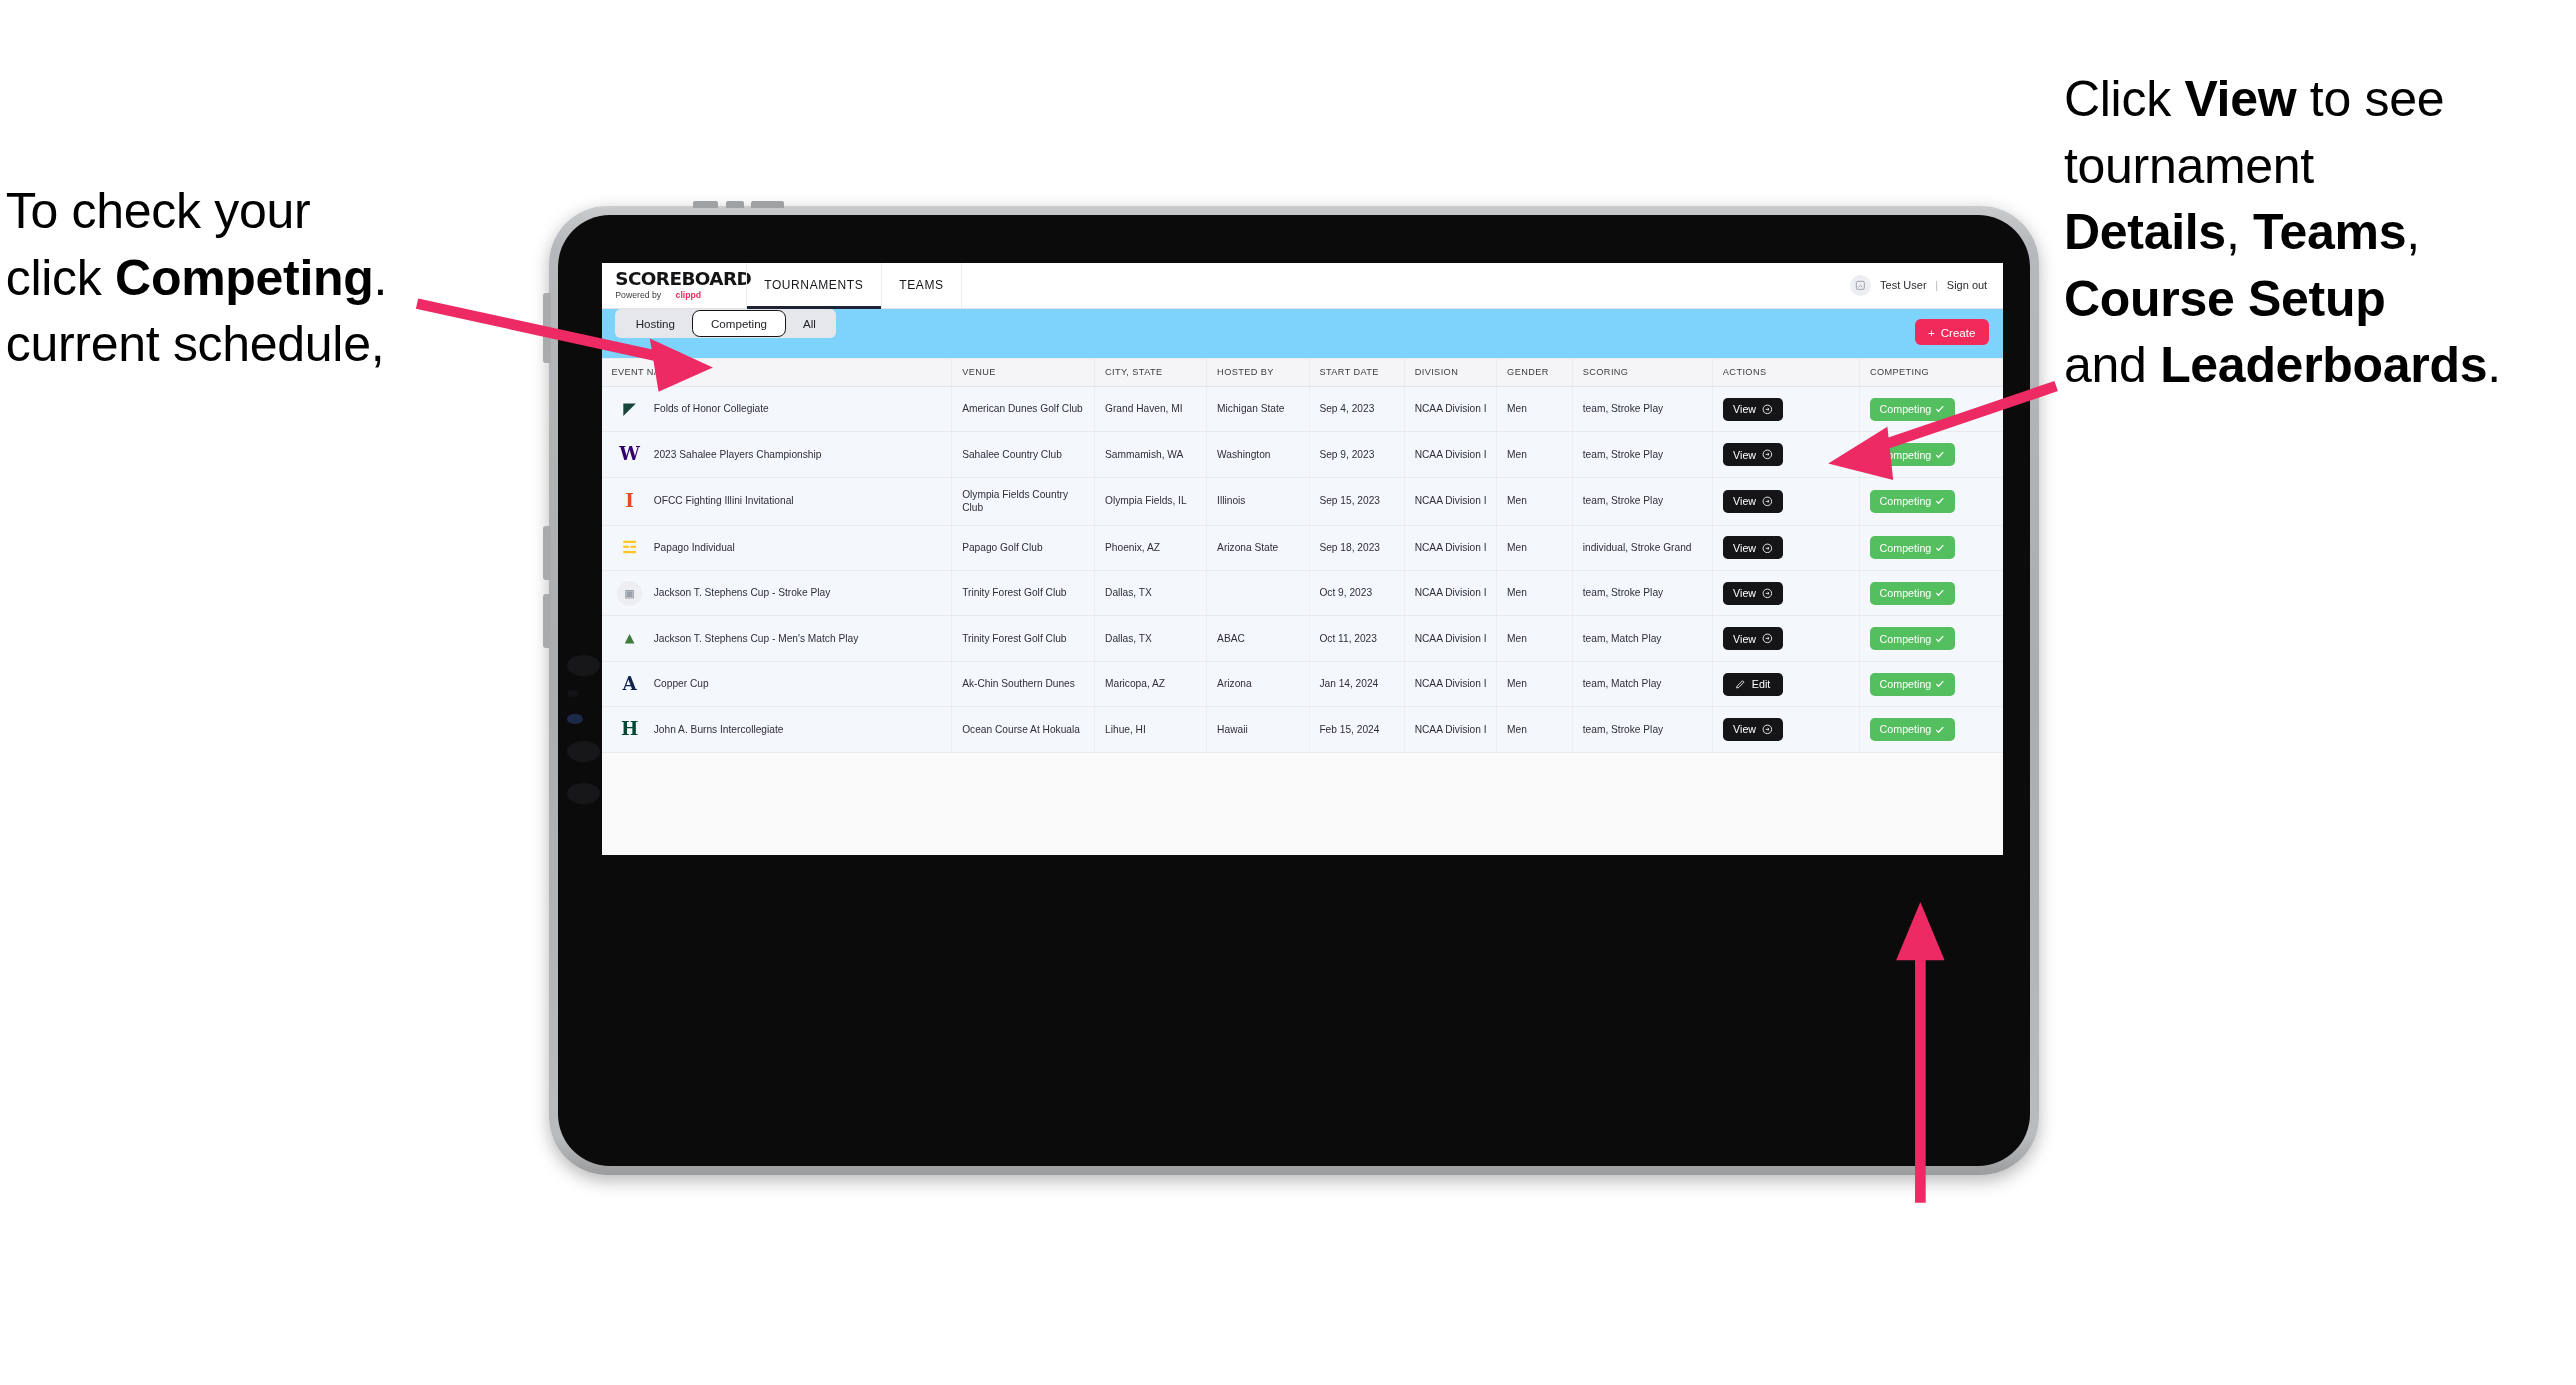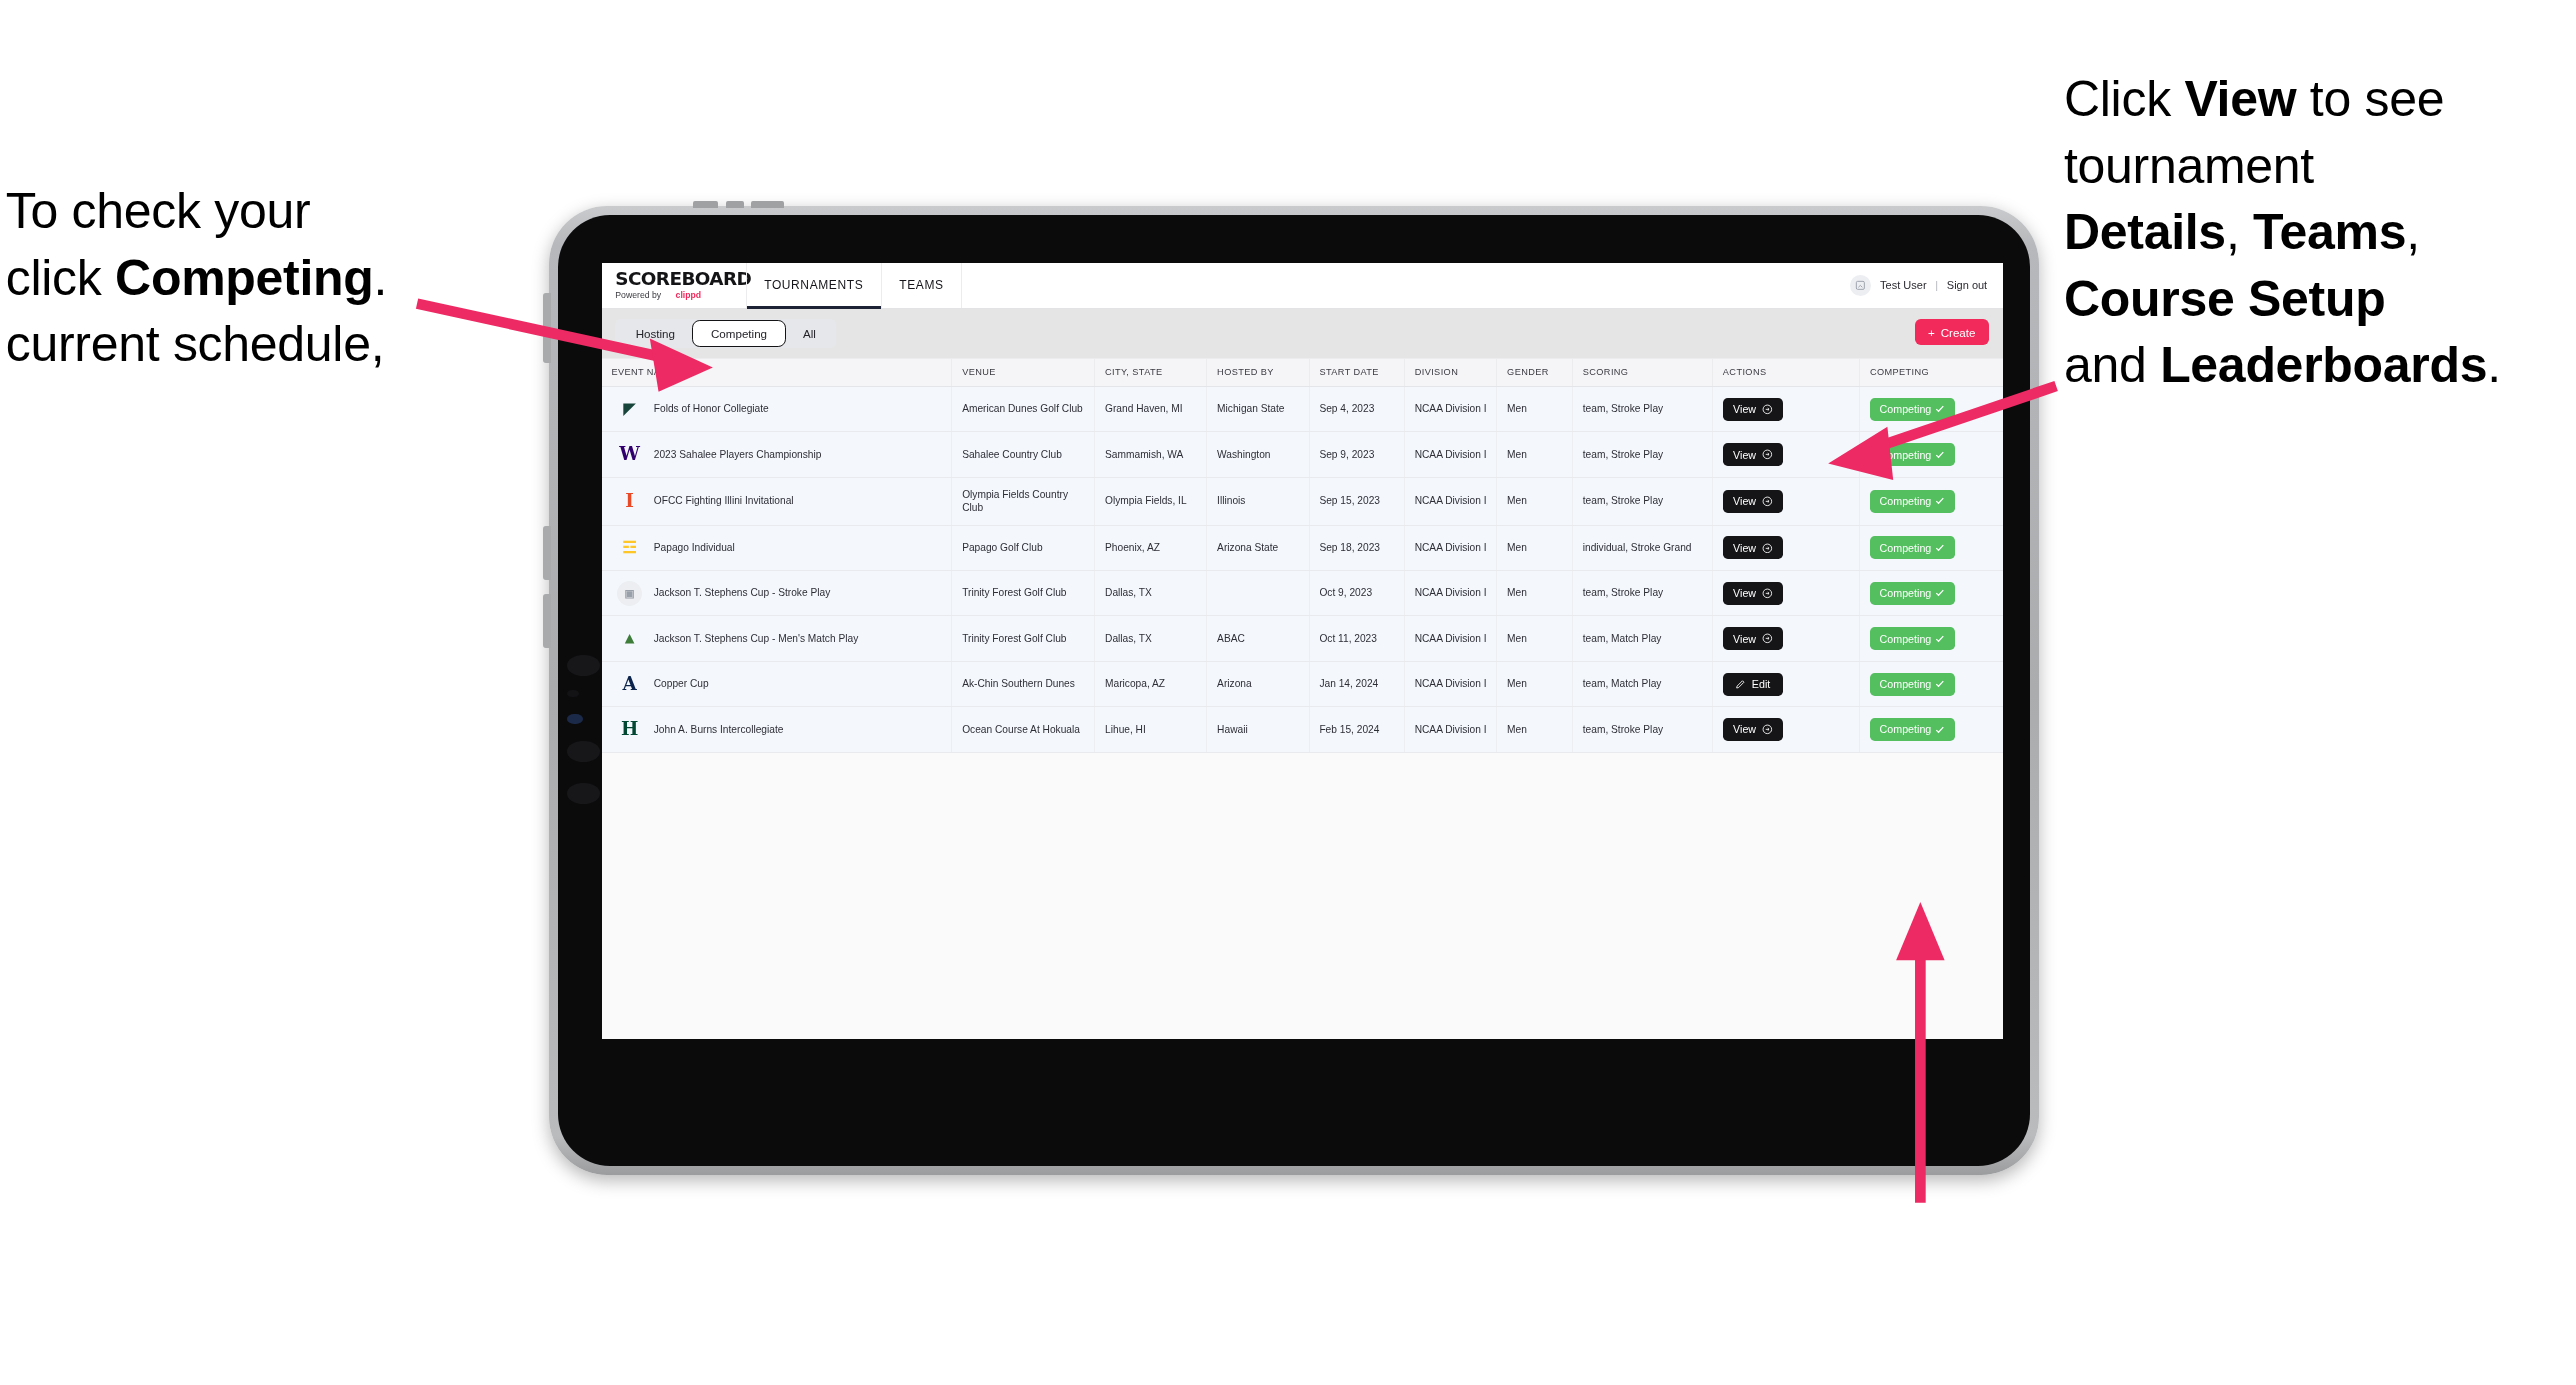--- a/index.html
+++ b/index.html
@@ -69,21 +69,21 @@
   #cam1 { top: 440px; width: 33px; height: 21.3px; }
   #cam2 { top: 475px; width: 11.6px; height: 7.8px;  background:#131316; }
   #cam3 { top: 499px; width: 15.5px; height: 10.7px; background:#1c2a4a; }
   #cam4 { top: 526px; width: 33px; height: 21.3px; }
   #cam5 { top: 568px; width: 33px; height: 21.3px; }
 
   
   #screen {
     position: absolute;
     left: 44px; top: 48px;
-    width: 1401px; height: 776px;
+    width: 1401px; height: 592px;
     background: #fafafa;
     overflow: hidden;
   }
 
   
   #navbar {
     height: 46px; background:#fff;
     display:flex; align-items:stretch;
     border-bottom: 1px solid #e3e3e6;
     position: relative;
@@ -119,22 +119,22 @@
   #avatar {
     width:21.3px;height:21.3px;border-radius:50%;background:#eceef1;
     display:flex;align-items:center;justify-content:center;
     color:#9aa0aa; font-size:9.7px;
   }
   #nav-user .sep { color:#b5b8bd; }
   #nav-user .link { cursor:pointer; }
 
   
   #toolbar {
-    height: 50px; background:#e5e5e5; position:relative;
-    display:flex; align-items:center; padding: 0 13.6px;
+    height: 50px; background:#7dd3fc; position:relative;
+    display:flex; align-items:flex-start; padding: 0 13.6px;
     border-bottom: 1px solid #ececef;
   }
   #segment {
     display:inline-flex; background:#e6e7ea; border-radius:5.8px; padding:2.9px;
     height:29px; align-items:center;
   }
   .seg {
     padding: 0 17.5px; height:23px; display:flex; align-items:center;
     font-size:11.6px; color:#24242a; border-radius:5.8px; cursor:pointer;
     white-space:nowrap;

